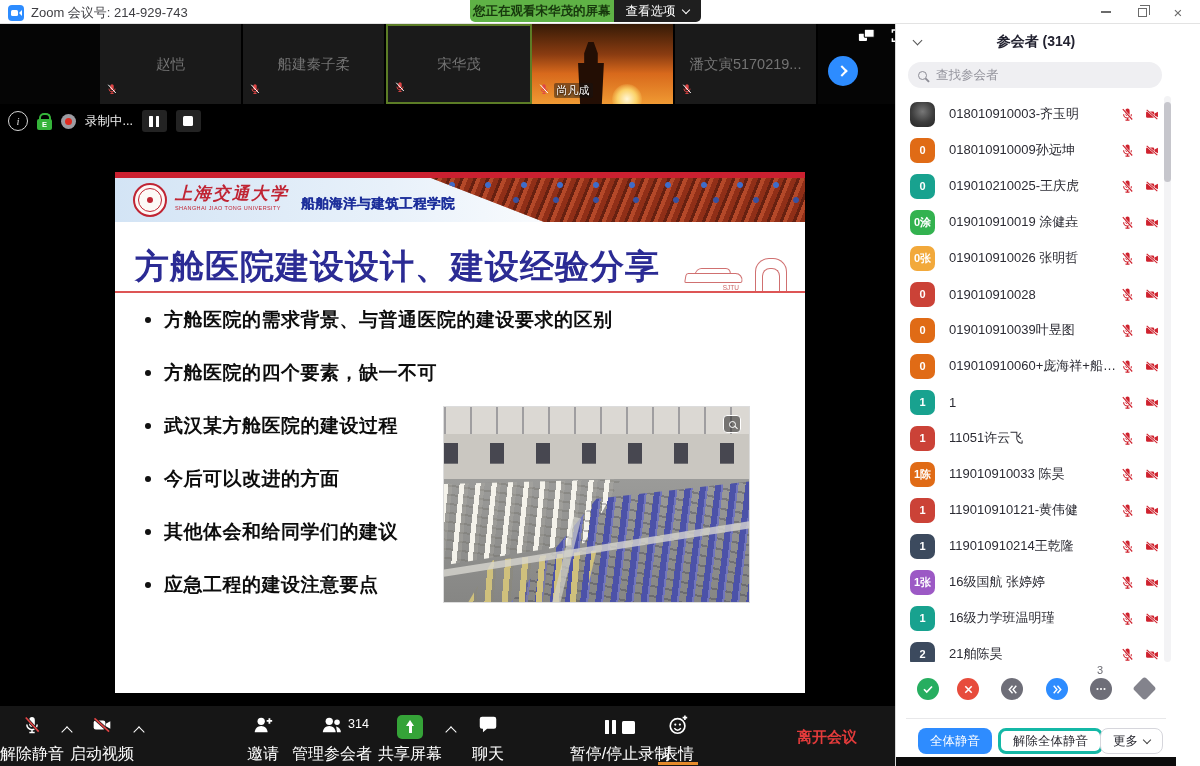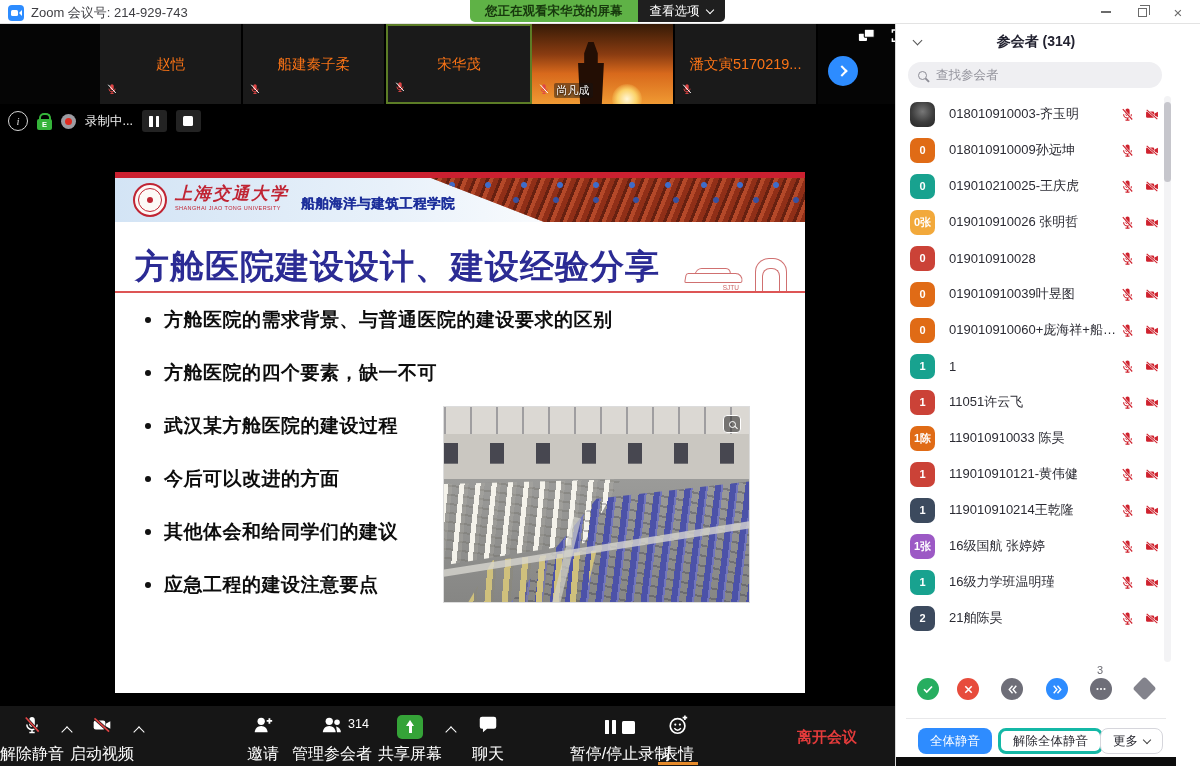--- a/index.html
+++ b/index.html
@@ -7,39 +7,39 @@
   #screen{position:relative;width:1200px;height:766px;background:#fff;overflow:hidden;}
 
   
   #titlebar{position:absolute;left:0;top:0;width:1200px;height:24px;background:#fff;border-bottom:1px solid #e3e3e3;z-index:30;}
   .tb-app{position:absolute;left:8px;top:4px;display:flex;align-items:center;gap:7px;}
   .zoom-ic{width:16px;height:16px;border-radius:4px;background:#2d8cff;position:relative;}
   .zoom-ic:before{content:"";position:absolute;left:3px;top:5px;width:7px;height:6px;border-radius:1.5px;background:#fff;}
   .zoom-ic:after{content:"";position:absolute;right:2px;top:5px;border-top:3px solid transparent;border-bottom:3px solid transparent;border-right:3.5px solid #fff;}
   .tb-title{font-size:13px;color:#3e3e42;}
   #banner{position:absolute;left:470px;top:0;height:22px;display:flex;z-index:31;}
-  .banner-green{background:#5fb246;color:#17380d;font-size:12.5px;font-weight:bold;line-height:22px;padding:0 15px;border-radius:0 0 0 5px;}
+  .banner-green{background:#5fb246;color:#17380d;font-size:12.5px;font-weight:bold;line-height:22px;padding:0 3px;border-radius:0 0 0 5px;}
   .banner-opts{background:#1f1f1f;color:#fff;font-size:12.5px;line-height:22px;padding:0 12px;display:flex;align-items:center;gap:7px;border-radius:0 0 5px 0;cursor:pointer;}
   .chev-dn-w{width:6px;height:6px;border-right:1.5px solid #fff;border-bottom:1.5px solid #fff;transform:rotate(45deg);margin-top:-3px;}
   #winctl{position:absolute;right:4px;top:0;height:24px;display:flex;z-index:32;}
   .win-btn{width:36px;height:24px;display:flex;align-items:center;justify-content:center;}
   .g-min{width:10px;height:1.5px;background:#6b6b6b;}
   .g-rest{width:9px;height:9px;border:1.2px solid #6b6b6b;position:relative;background:#fff;}
   .g-rest:before{content:"";position:absolute;left:1.5px;top:-3.5px;width:9px;height:9px;border:1.2px solid #6b6b6b;border-bottom:none;border-left:none;}
   .g-close{font-size:15px;color:#6b6b6b;line-height:1;}
 
   
   #main{position:absolute;left:0;top:24px;width:919px;height:742px;background:#000;}
 
   
   #strip{position:absolute;left:0;top:0;width:919px;height:80px;background:#050505;}
   #tiles{position:absolute;left:100px;top:0;width:718px;height:80px;display:flex;}
   .v-tile{flex:1;background:#1a1a1a;position:relative;border-right:2px solid #000;}
   .v-tile.active{border:2px solid #5c7d26;}
-  .v-name{position:absolute;left:0;right:0;top:50%;transform:translateY(-50%);text-align:center;color:#f97316;font-size:14.5px;}
+  .v-name{position:absolute;left:0;right:0;top:50%;transform:translateY(-50%);text-align:center;color:#737373;font-size:14.5px;}
   .v-scene{display:none;position:absolute;inset:0;overflow:hidden;background:linear-gradient(180deg,#351a06 0%,#8a3c11 38%,#d8691c 62%,#f09a33 100%);}
   .v-tile.photo .v-scene{display:block;}
   .sun{position:absolute;right:22%;bottom:-10px;width:30px;height:30px;border-radius:50%;background:radial-gradient(circle,#fff6d8 0%,#fbd268 45%,rgba(250,200,80,0) 75%);}
   .tower{position:absolute;left:30%;bottom:0;width:34px;height:62px;background:#230e04;clip-path:polygon(42% 0,58% 0,70% 18%,70% 34%,88% 34%,82% 100%,18% 100%,12% 34%,30% 34%,30% 18%);}
   .v-foot{position:absolute;left:6px;bottom:5px;display:flex;align-items:center;gap:4px;}
   .v-label{display:none;color:#fff;font-size:11px;text-shadow:0 1px 2px #000;}
   .v-tile.photo .v-label{display:inline;background:rgba(20,20,20,.45);padding:0 3px;border-radius:2px;}
   #next-btn{position:absolute;left:828px;top:32px;width:30px;height:30px;border-radius:50%;background:#2d8cff;display:flex;align-items:center;justify-content:center;cursor:pointer;}
   #next-btn span{width:8px;height:8px;border-top:2.5px solid #fff;border-right:2.5px solid #fff;transform:rotate(45deg);margin-left:-3px;}
   .strip-ic{position:absolute;top:4px;width:18px;height:15px;}
@@ -488,20 +488,44 @@
               <svg width="16" height="15" viewBox="0 0 24 24">
                 <rect x="2.5" y="7" width="13" height="10" rx="2" fill="#cf222e"></rect>
                 <path d="M16 10.5l5.5-2.8v8.6L16 13.5z" fill="#cf222e"></path>
                 <path stroke="#fff" stroke-width="3.4" d="M3.5 4.5l17 15" fill="none"></path>
                 <path stroke="#cf222e" stroke-width="1.8" d="M3.5 4.5l17 15" fill="none"></path>
               </svg>
             </span>
     </div>
   </div>
         <div class="p-row">
+    <div class="p-avatar" style="background: rgb(51, 178, 79);">
+            <span>0涂</span>
+          </div>
+    <div class="p-name">019010910019 涂健垚</div>
+    <div class="p-icons">
+      <span>
+              <svg width="15" height="15" viewBox="0 0 24 24">
+                <path fill="#cf222e" d="M12 2.5c1.9 0 3.4 1.5 3.4 3.4v5.2c0 1.9-1.5 3.4-3.4 3.4s-3.4-1.5-3.4-3.4V5.9c0-1.9 1.5-3.4 3.4-3.4z"></path>
+                <path fill="none" stroke="#cf222e" stroke-width="1.8" d="M5.8 11.4a6.2 6.2 0 0 0 12.4 0M12 17.6v3.4M8.8 21h6.4"></path>
+                <path stroke="#fff" stroke-width="3.6" d="M4.5 3.5l15 16.5" fill="none"></path>
+                <path stroke="#cf222e" stroke-width="1.8" d="M4.5 3.5l15 16.5" fill="none"></path>
+              </svg>
+            </span>
+      <span>
+              <svg width="16" height="15" viewBox="0 0 24 24">
+                <rect x="2.5" y="7" width="13" height="10" rx="2" fill="#cf222e"></rect>
+                <path d="M16 10.5l5.5-2.8v8.6L16 13.5z" fill="#cf222e"></path>
+                <path stroke="#fff" stroke-width="3.4" d="M3.5 4.5l17 15" fill="none"></path>
+                <path stroke="#cf222e" stroke-width="1.8" d="M3.5 4.5l17 15" fill="none"></path>
+              </svg>
+            </span>
+    </div>
+  </div>
+        <div class="p-row">
     <div class="p-avatar" style="background: rgb(242, 169, 59);">
             <span>0张</span>
           </div>
     <div class="p-name">019010910026 张明哲</div>
     <div class="p-icons">
       <span>
               <svg width="15" height="15" viewBox="0 0 24 24">
                 <path fill="#cf222e" d="M12 2.5c1.9 0 3.4 1.5 3.4 3.4v5.2c0 1.9-1.5 3.4-3.4 3.4s-3.4-1.5-3.4-3.4V5.9c0-1.9 1.5-3.4 3.4-3.4z"></path>
                 <path fill="none" stroke="#cf222e" stroke-width="1.8" d="M5.8 11.4a6.2 6.2 0 0 0 12.4 0M12 17.6v3.4M8.8 21h6.4"></path>
                 <path stroke="#fff" stroke-width="3.6" d="M4.5 3.5l15 16.5" fill="none"></path>

